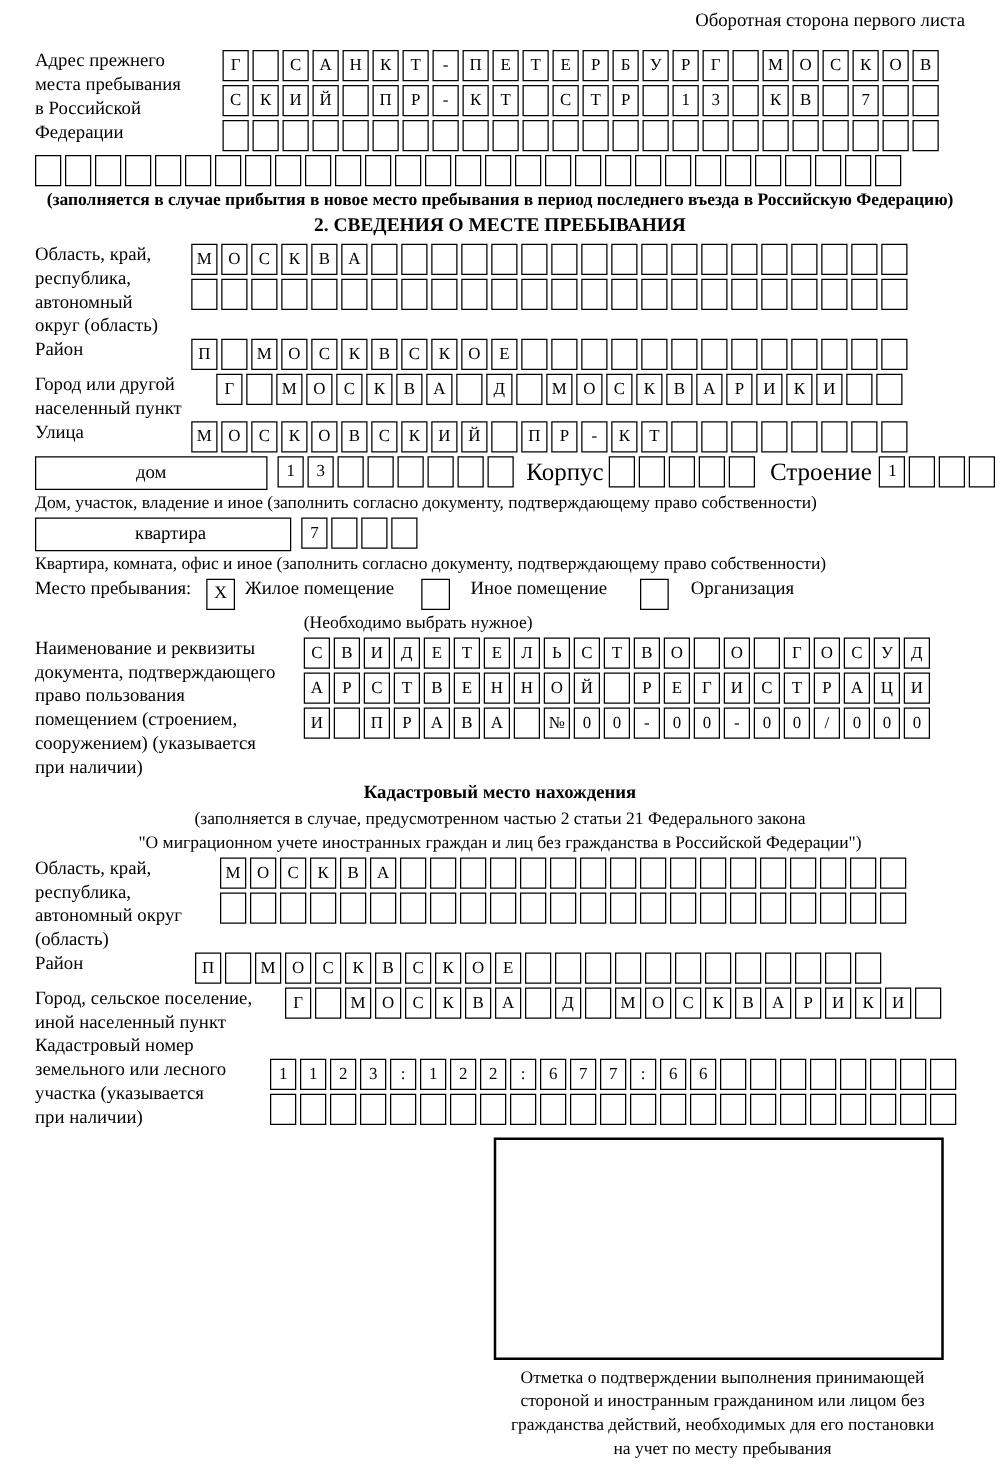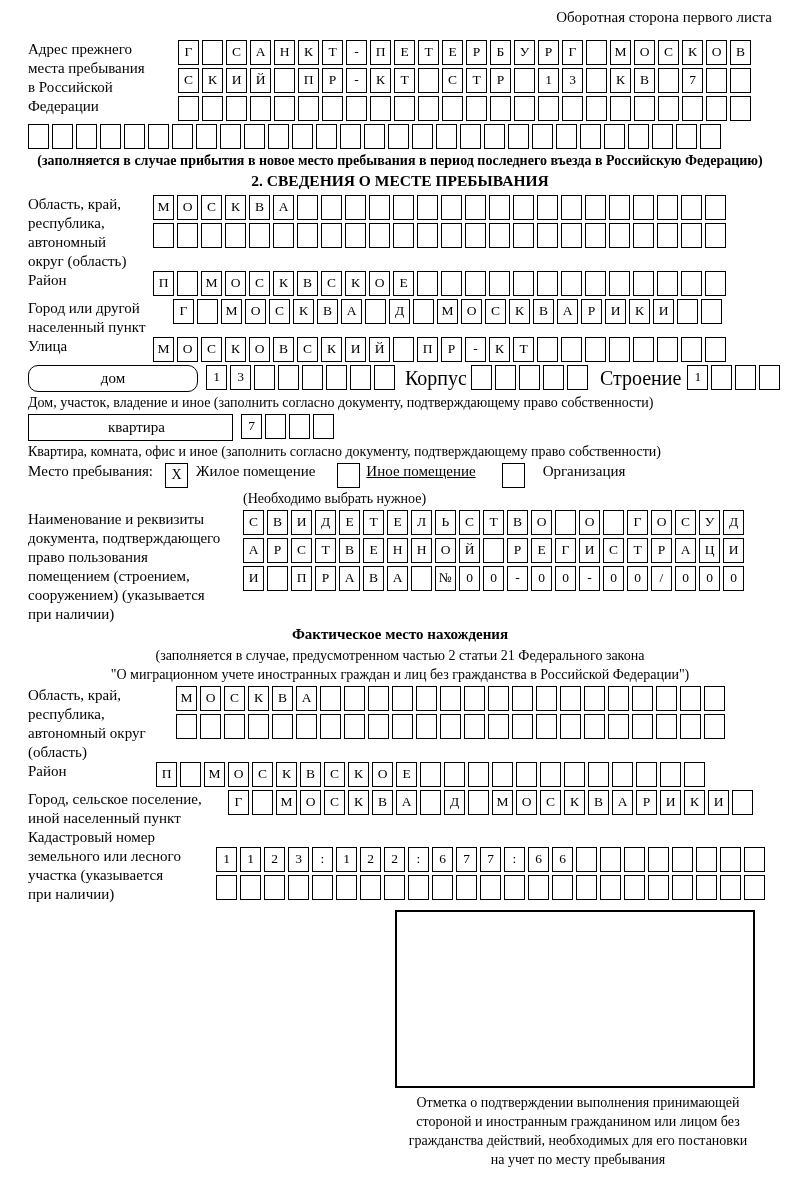--- a/index.html
+++ b/index.html
@@ -310,21 +310,21 @@
           <span class="cbox"></span>
           <span class="cbox"></span>
           <span class="cbox"></span>
           <span class="cbox"></span>
           <span class="cbox"></span>
         </div>
     </div>
   </div>
 
   <div class="hrow">
-    <div class="bigbox" style="width:170px;border-radius:10px;">дом</div>
+    <div class="bigbox" style="width:186px;">дом</div>
     <div class="boxrow" style="margin-left:8px;margin-bottom:0;">
         <span class="cbox">1</span>
         <span class="cbox">3</span>
         <span class="cbox"></span>
         <span class="cbox"></span>
         <span class="cbox"></span>
         <span class="cbox"></span>
         <span class="cbox"></span>
         <span class="cbox"></span>
       </div>
@@ -355,21 +355,21 @@
         <span class="cbox"></span>
       </div>
   </div>
   <div class="note">Квартира, комната, офис и иное (заполнить согласно документу, подтверждающему право собственности)</div>
 
   <div class="stay">
     <span>Место пребывания:</span>
     <span class="chk" style="margin-left:12px;">X</span>
     <span style="margin-left:8px;">Жилое помещение</span>
     <span class="chk" style="margin-left:22px;"></span>
-    <span style="margin-left:6px;text-decoration:underline;">Иное помещение</span>
+    <span style="margin-left:16px;">Иное помещение</span>
     <span class="chk" style="margin-left:26px;"></span>
     <span style="margin-left:18px;">Организация</span>
   </div>
   <div class="note" style="margin-left:215px;margin-bottom:3px;">(Необходимо выбрать нужное)</div>
 
   <div class="field">
     <div class="label w215">Наименование и реквизиты
 документа, подтверждающего
 право пользования
 помещением (строением,
@@ -441,21 +441,21 @@
           <span class="cbox">0</span>
           <span class="cbox">0</span>
           <span class="cbox">/</span>
           <span class="cbox">0</span>
           <span class="cbox">0</span>
           <span class="cbox">0</span>
         </div>
     </div>
   </div>
 
-  <div class="h3">Фактическое место нахождения</div>
+  <div class="h3">Кадастровый место нахождения</div>
   <div class="notes-block mb2">(заполняется в случае, предусмотренном частью 2 статьи 21 Федерального закона
 "О миграционном учете иностранных граждан и лиц без гражданства в Российской Федерации")</div>
 
   <div class="field">
     <div class="label w148">Область, край,
 республика,
 автономный округ
 (область)</div>
     <div class="boxcol">
       <div class="boxrow">

